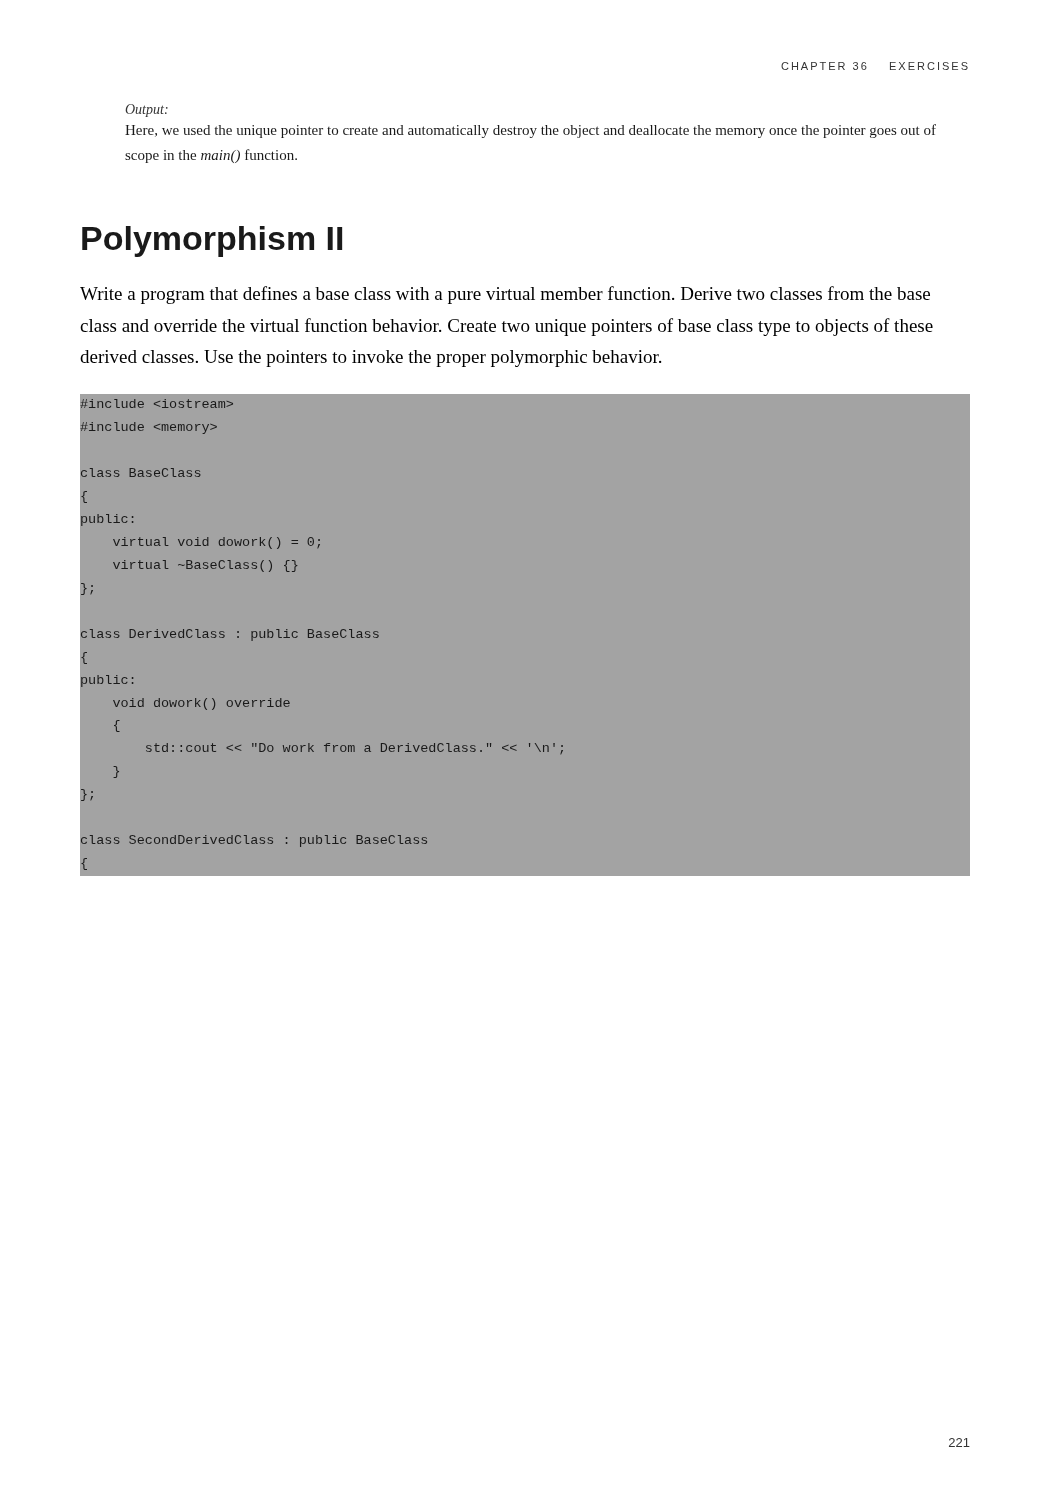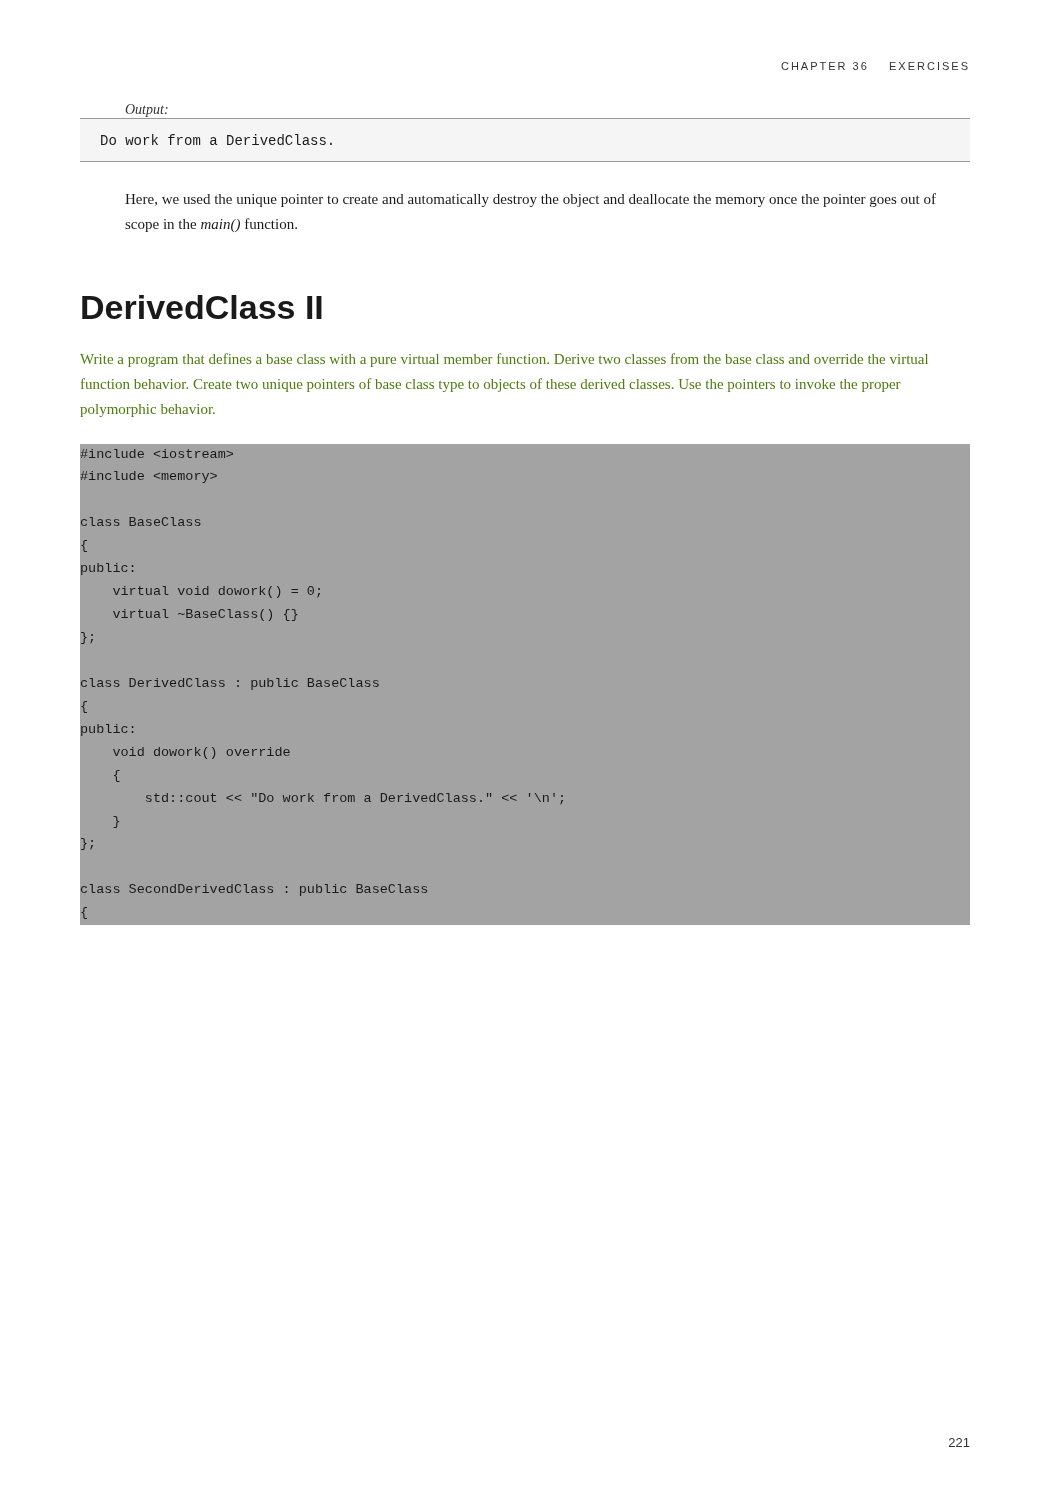--- a/index.html
+++ b/index.html
@@ -77,23 +77,23 @@
       font-family: Arial, Helvetica, sans-serif;
       font-size: 34px;
       font-weight: bold;
       color: #1a1a1a;
       margin-top: 50px;
       margin-bottom: 20px;
       line-height: 1.2;
     }
 
     .description-text {
-      font-size: 15px;
+      font-size: 19px;
       line-height: 1.65;
-      color: #4d7c0f;
+      color: #000000;
       margin-bottom: 22px;
     }
 
     .code-block {
       font-family: 'Courier New', Courier, monospace;
       font-size: 13.5px;
       line-height: 1.7;
       color: #1a1a1a;
       background: #a3a3a3;
       margin-bottom: 20px;
@@ -119,30 +119,27 @@
 <div class="page-container">
 
   <div class="header-line">
     <span class="chapter-header">
       <span>CHAPTER 36</span>&nbsp;&nbsp;&nbsp;&nbsp;<span>EXERCISES</span>
     </span>
   </div>
 
   <div class="output-label indent">Output:</div>
 
-  <div class="code-output-box">
-    <code>Do work from a DerivedClass.</code>
-  </div>
 
 
   <p class="body-text indent">
     Here, we used the unique pointer to create and automatically destroy the object and deallocate the memory once the pointer goes out of scope in the <em>main()</em> function.
   </p>
 
-  <h2 class="section-heading">DerivedClass II</h2>
+  <h2 class="section-heading">Polymorphism II</h2>
 
   <p class="description-text">Write a program that defines a base class with a pure virtual member function. Derive two classes from the base class and override the virtual function behavior. Create two unique pointers of base class type to objects of these derived classes. Use the pointers to invoke the proper polymorphic behavior.</p>
 
   <div class="code-block">#include &lt;iostream&gt;
 #include &lt;memory&gt;
 
 class BaseClass
 {
 public:
     virtual void dowork() = 0;

